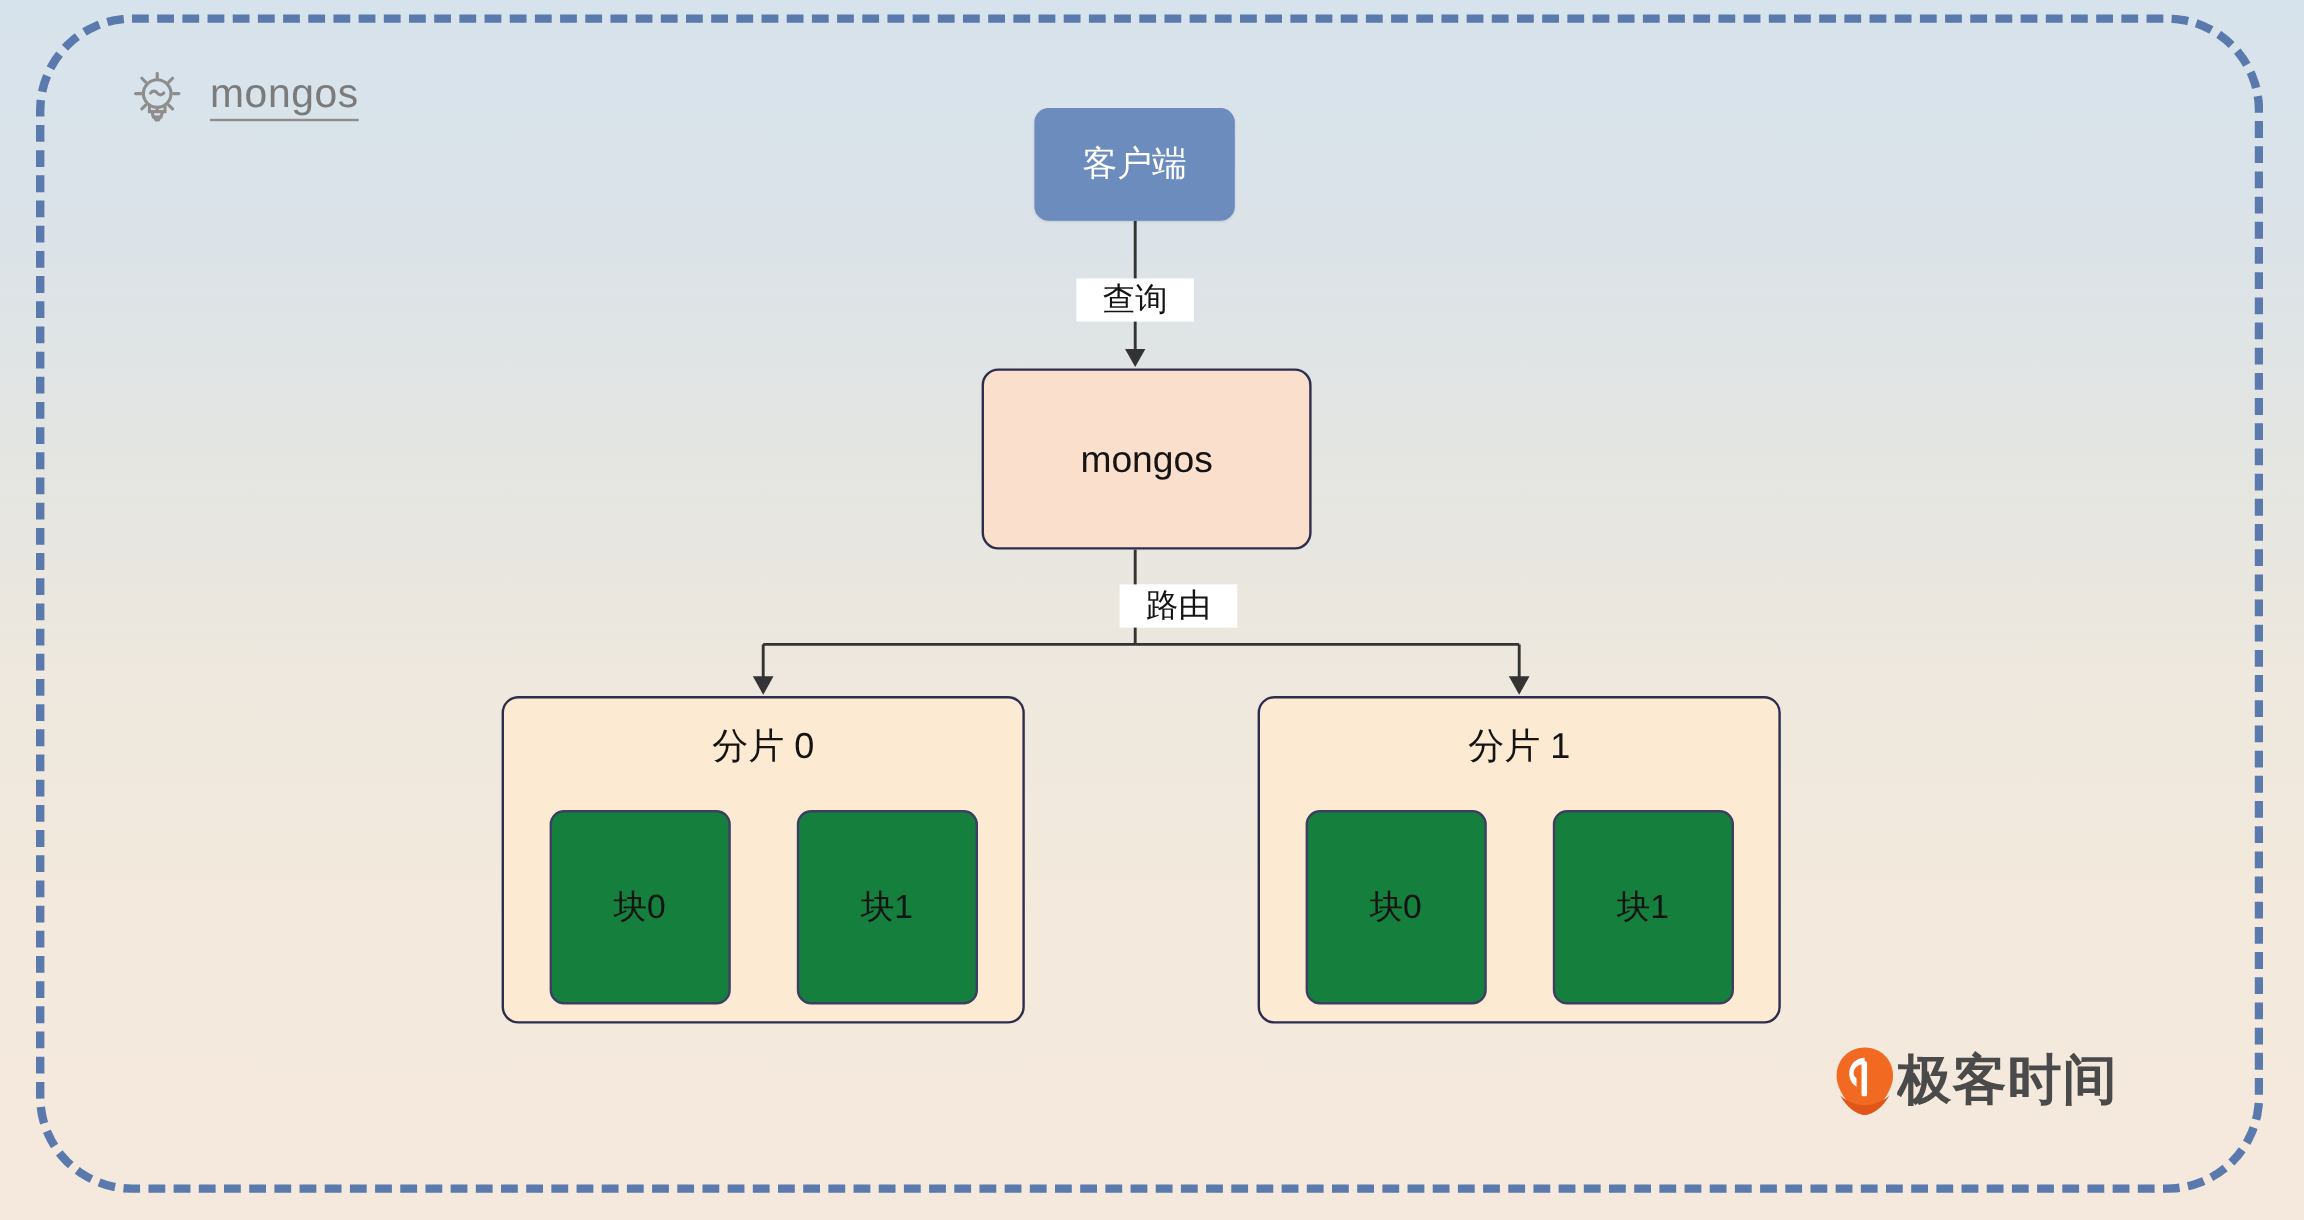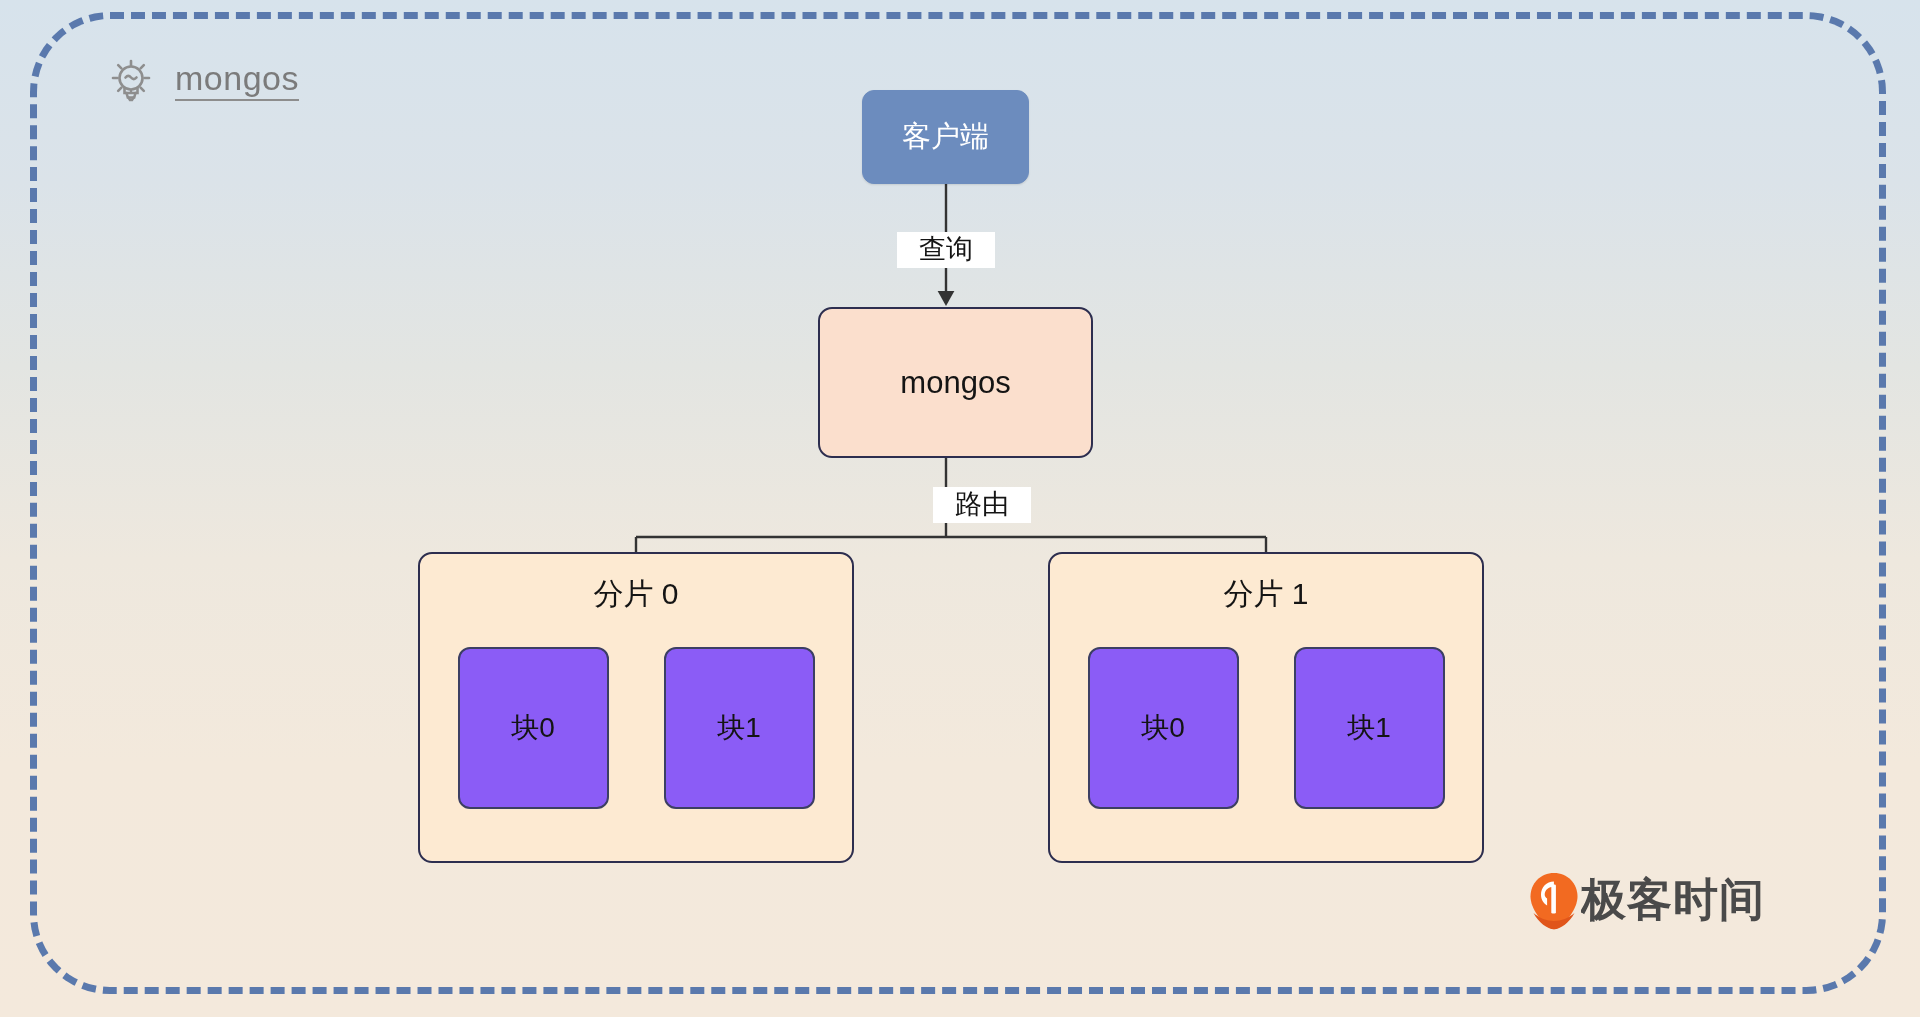--- a/index.html
+++ b/index.html
@@ -95,22 +95,22 @@
     border: 2px solid #2d2e4f;
     border-radius: 14px;
     color: #141414;
     font-size: 31px;
   }
 
   .shard {
     position: absolute;
     box-sizing: border-box;
     width: 436px;
-    height: 311px;
-    top: 552px;
+    height: 273px;
+    top: 580px;
     background: #fdead2;
     border: 2px solid #2d2e4f;
     border-radius: 14px;
   }
   .shard-0 { left: 418px; }
   .shard-1 { left: 1048px; }
 
   .shard-title {
     position: absolute;
     top: 20px;
@@ -127,21 +127,21 @@
     left: 0;
     width: 100%;
     display: flex;
     justify-content: center;
     gap: 55px;
   }
   .chunk {
     box-sizing: border-box;
     width: 151px;
     height: 162px;
-    background: #8b5cf6;
+    background: #15803d;
     border: 2px solid #3c3f63;
     border-radius: 12px;
     display: flex;
     align-items: center;
     justify-content: center;
     font-size: 28px;
     color: #141414;
   }
 
   

